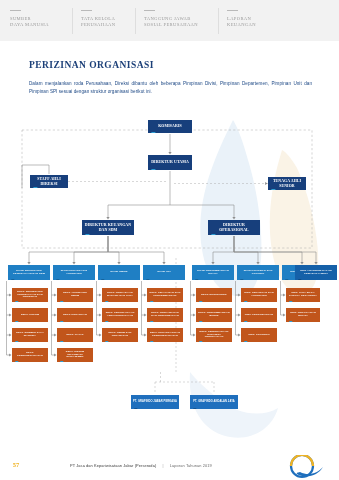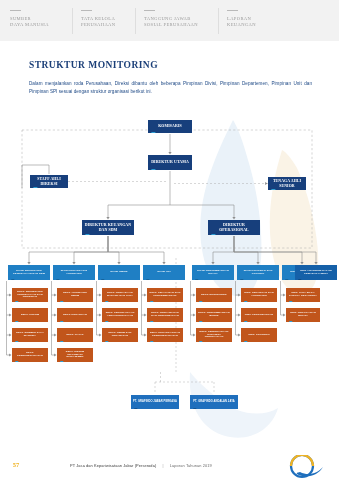--- a/index.html
+++ b/index.html
@@ -174,21 +174,21 @@
     <div>SOSIAL PERUSAHAAN</div>
   </div>
   <div class="nav-sep"></div>
   <div class="nav-item n3">
     <span class="rule"></span>
     <div>LAPORAN</div>
     <div>KEUANGAN</div>
   </div>
 </div>
 
-<div id="heading">STRUKTUR MONITORING</div>
+<div id="heading">PERIZINAN ORGANISASI</div>
 <div id="intro">Dalam menjalankan roda Perusahaan, Direksi dibantu oleh beberapa Pimpinan Divisi, Pimpinan Departemen, Pimpinan Unit dan Pimpinan SPI sesuai dengan struktur organisasi berikut ini.</div>
 
 <svg id="lines" viewBox="0 0 339 480">
     <rect x="22" y="130" width="290" height="118" fill="none" stroke="#a8a8a8" stroke-width="0.5" stroke-dasharray="2.2 2.2"></rect>
     <line x1="170" y1="134" x2="170" y2="152" stroke="#8f8f8f" stroke-width="0.6"></line>
     <path d="M168.4 152.1 L171.6 152.1 L170 154.5 Z" fill="#8f8f8f"></path>
     <line x1="68" y1="181.5" x2="168" y2="181.5" stroke="#b0b0b0" stroke-width="0.5" stroke-dasharray="2 2"></line>
     <line x1="268" y1="183.5" x2="172" y2="183.5" stroke="#b0b0b0" stroke-width="0.5" stroke-dasharray="2 2"></line>
     <path d="M265.1 182 L267.5 183.5 L265.1 185 Z" fill="#8f8f8f"></path>
     <line x1="170" y1="171" x2="170" y2="205" stroke="#8f8f8f" stroke-width="0.6"></line>

